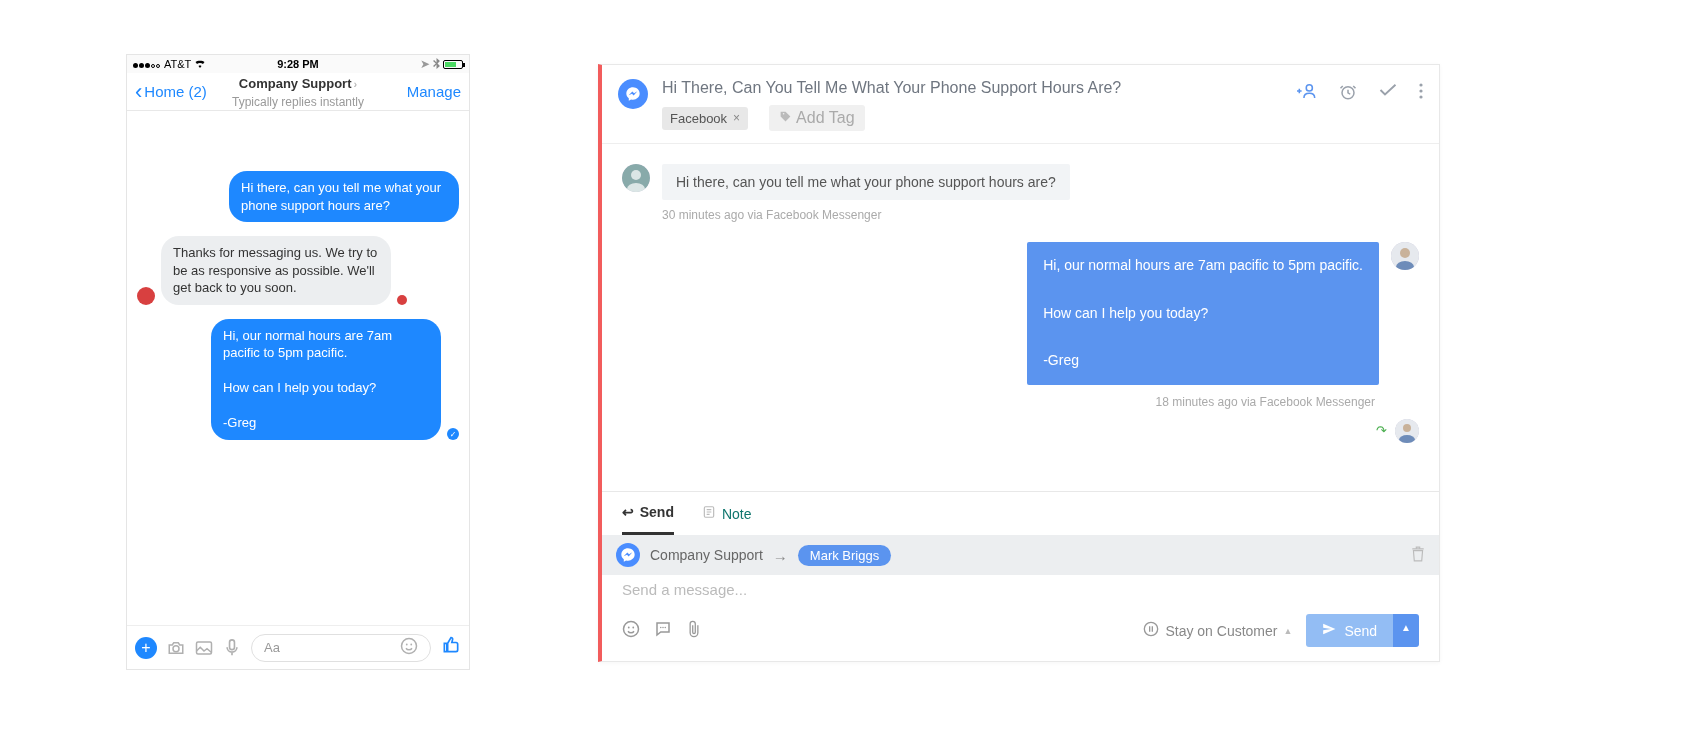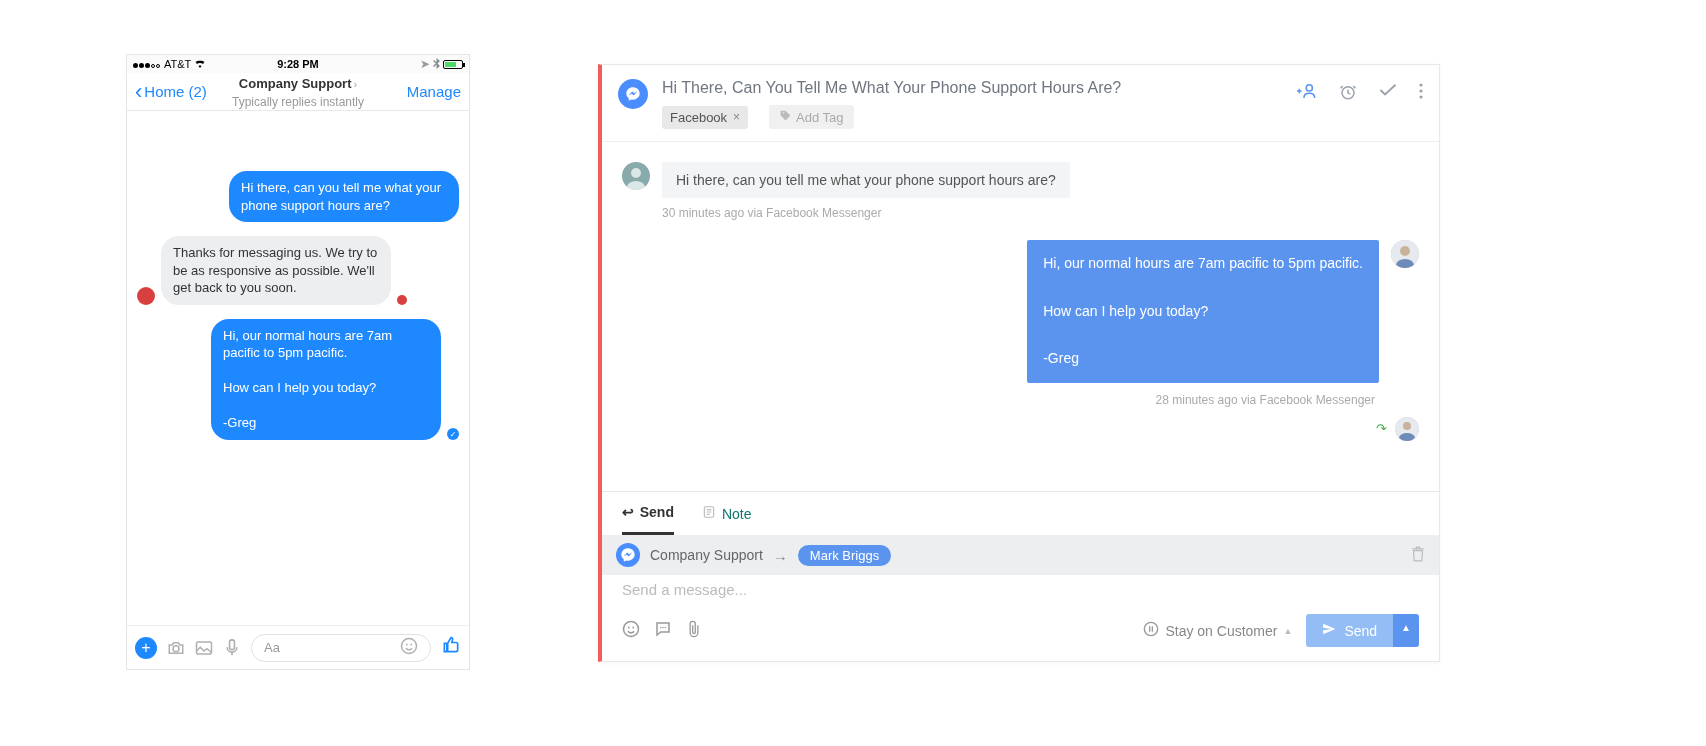--- a/index.html
+++ b/index.html
@@ -97,21 +97,21 @@
     display:flex;
     gap:14px;
   }
   .channel-badge{ width:30px; height:30px; border-radius:50%; background:#4a8dff; display:flex; align-items:center; justify-content:center; flex-shrink:0;}
   .channel-badge svg{ width:16px; height:16px;}
   .panel-title-wrap{ flex:1;}
   .panel-title{ font-size:16px; color:#6f7680; font-weight:400; margin-bottom:8px;}
   .tags-row{ display:flex; gap:21px; align-items:center;}
   .tag-chip{ background:#e8e8e8; color:#555; font-size:13px; padding:4px 8px; border-radius:3px; display:flex; align-items:center; gap:6px;}
   .tag-chip .x{ color:#888; font-size:12px;}
-  .add-tag{ background:#f0f0f0; color:#aaa; font-size:13px; padding:4px 10px; border-radius:3px; display:flex; align-items:center; gap:4px;}
+  .add-tag{ background:#f0f0f0; color:#aaa; font-size:16px; padding:4px 10px; border-radius:3px; display:flex; align-items:center; gap:4px;}
   .header-actions{ display:flex; gap:22px; align-items:flex-start; color:#9aa1ab; padding-top:4px;}
   .header-actions span{ display:flex;}
 
   .panel-body{ flex:1; padding:20px 20px 10px 20px; overflow:hidden;}
   .conv-row{ display:flex; gap:12px; margin-bottom:10px;}
   .conv-row.right{ flex-direction:row-reverse;}
   .avatar{ width:28px; height:28px; border-radius:50%; background:#ccd; flex-shrink:0; overflow:hidden; display:flex; align-items:center; justify-content:center;}
   .inbound-bubble{ background:#f2f4f6; color:#555; padding:10px 14px; font-size:14px; max-width:500px; border-radius:2px;}
   .outbound-bubble{ background:#5b94ef; color:#fff; padding:12px 16px; font-size:14px; line-height:1.7; white-space:pre-wrap; border-radius:2px; max-width:430px;}
   .timestamp{ font-size:12px; color:#aaa; margin-top:8px;}
@@ -320,21 +320,21 @@
             </svg>
         </span>
         <div style="text-align:right">
           <div class="outbound-bubble" style="text-align:left">Hi, our normal hours are 7am pacific to 5pm pacific.
 
 How can I help you today?
 
 -Greg</div>
         </div>
       </div>
-      <div class="timestamp right">28 minutes ago via Facebook Messenger</div>
+      <div class="timestamp right">18 minutes ago via Facebook Messenger</div>
 
       <div class="assign-row">
         <span class="arrow">↷</span>
         <span class="avatar" style="width:24px;height:24px">
           <svg width="24" height="24">
               <circle cx="12" cy="12" r="12" fill="#e6e9ee"></circle>
               <circle cx="12" cy="9" r="4" fill="#c9b29a"></circle>
               <ellipse cx="12" cy="21" rx="8" ry="5" fill="#6e8cb9"></ellipse>
             </svg>
         </span>

